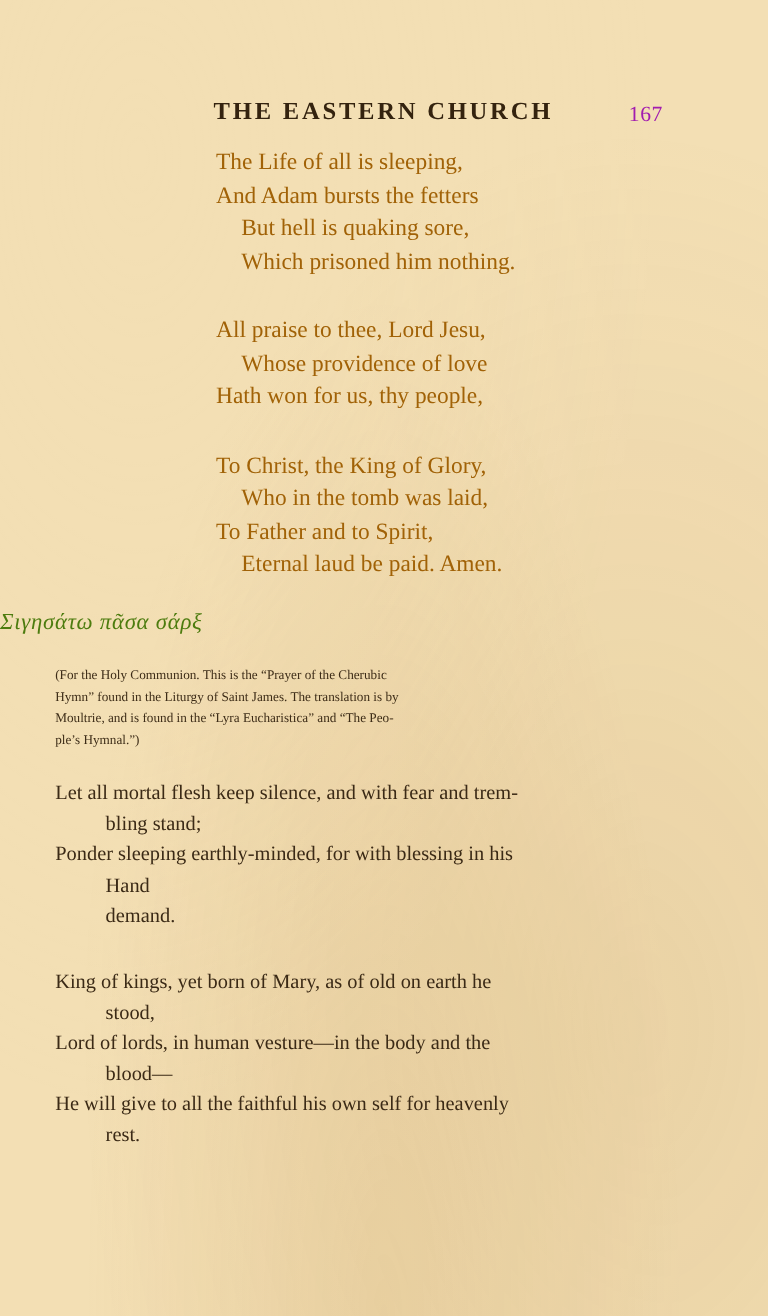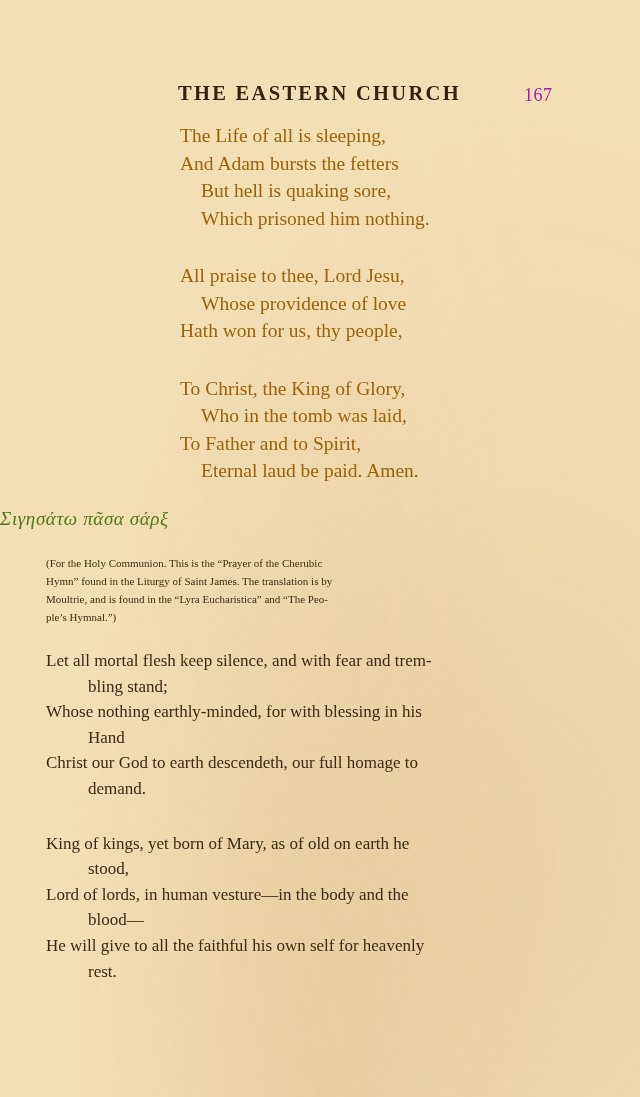--- a/index.html
+++ b/index.html
@@ -174,23 +174,22 @@
       <span class="noteline">(For the Holy Communion.   This is the “Prayer of the Cherubic</span>
       <span class="noteline">Hymn” found in the Liturgy of Saint James.   The translation is by</span>
       <span class="noteline">Moultrie, and  is found  in the “Lyra Eucharistica” and “The Peo-</span>
       <span class="noteline last">ple’s Hymnal.”)</span>
     </div>
 
   <div class="hymn-body" id="hymn-body" style="top:648px;">
       <div class="hymn-stanza">
         <p class="hline">Let all mortal flesh keep silence, and with fear and trem-</p>
         <p class="hline runover">bling  stand;</p>
-        <p class="hline">Whose nothing earthly-minded, for with blessing in his</p>
+        <p class="hline">Ponder sleeping earthly-minded, for with blessing in his</p>
         <p class="hline runover">Hand</p>
-        <p class="hline">Christ our God to earth descendeth, our full homage to</p>
         <p class="hline runover">demand.</p>
       </div>
       <div class="hymn-stanza">
         <p class="hline">King of kings, yet born of Mary, as of old on earth he</p>
         <p class="hline runover">stood,</p>
         <p class="hline">Lord of lords, in human vesture—in the body and the</p>
         <p class="hline runover">blood—</p>
         <p class="hline">He will give to all the faithful his own self for heavenly</p>
         <p class="hline runover">rest.</p>
       </div>

